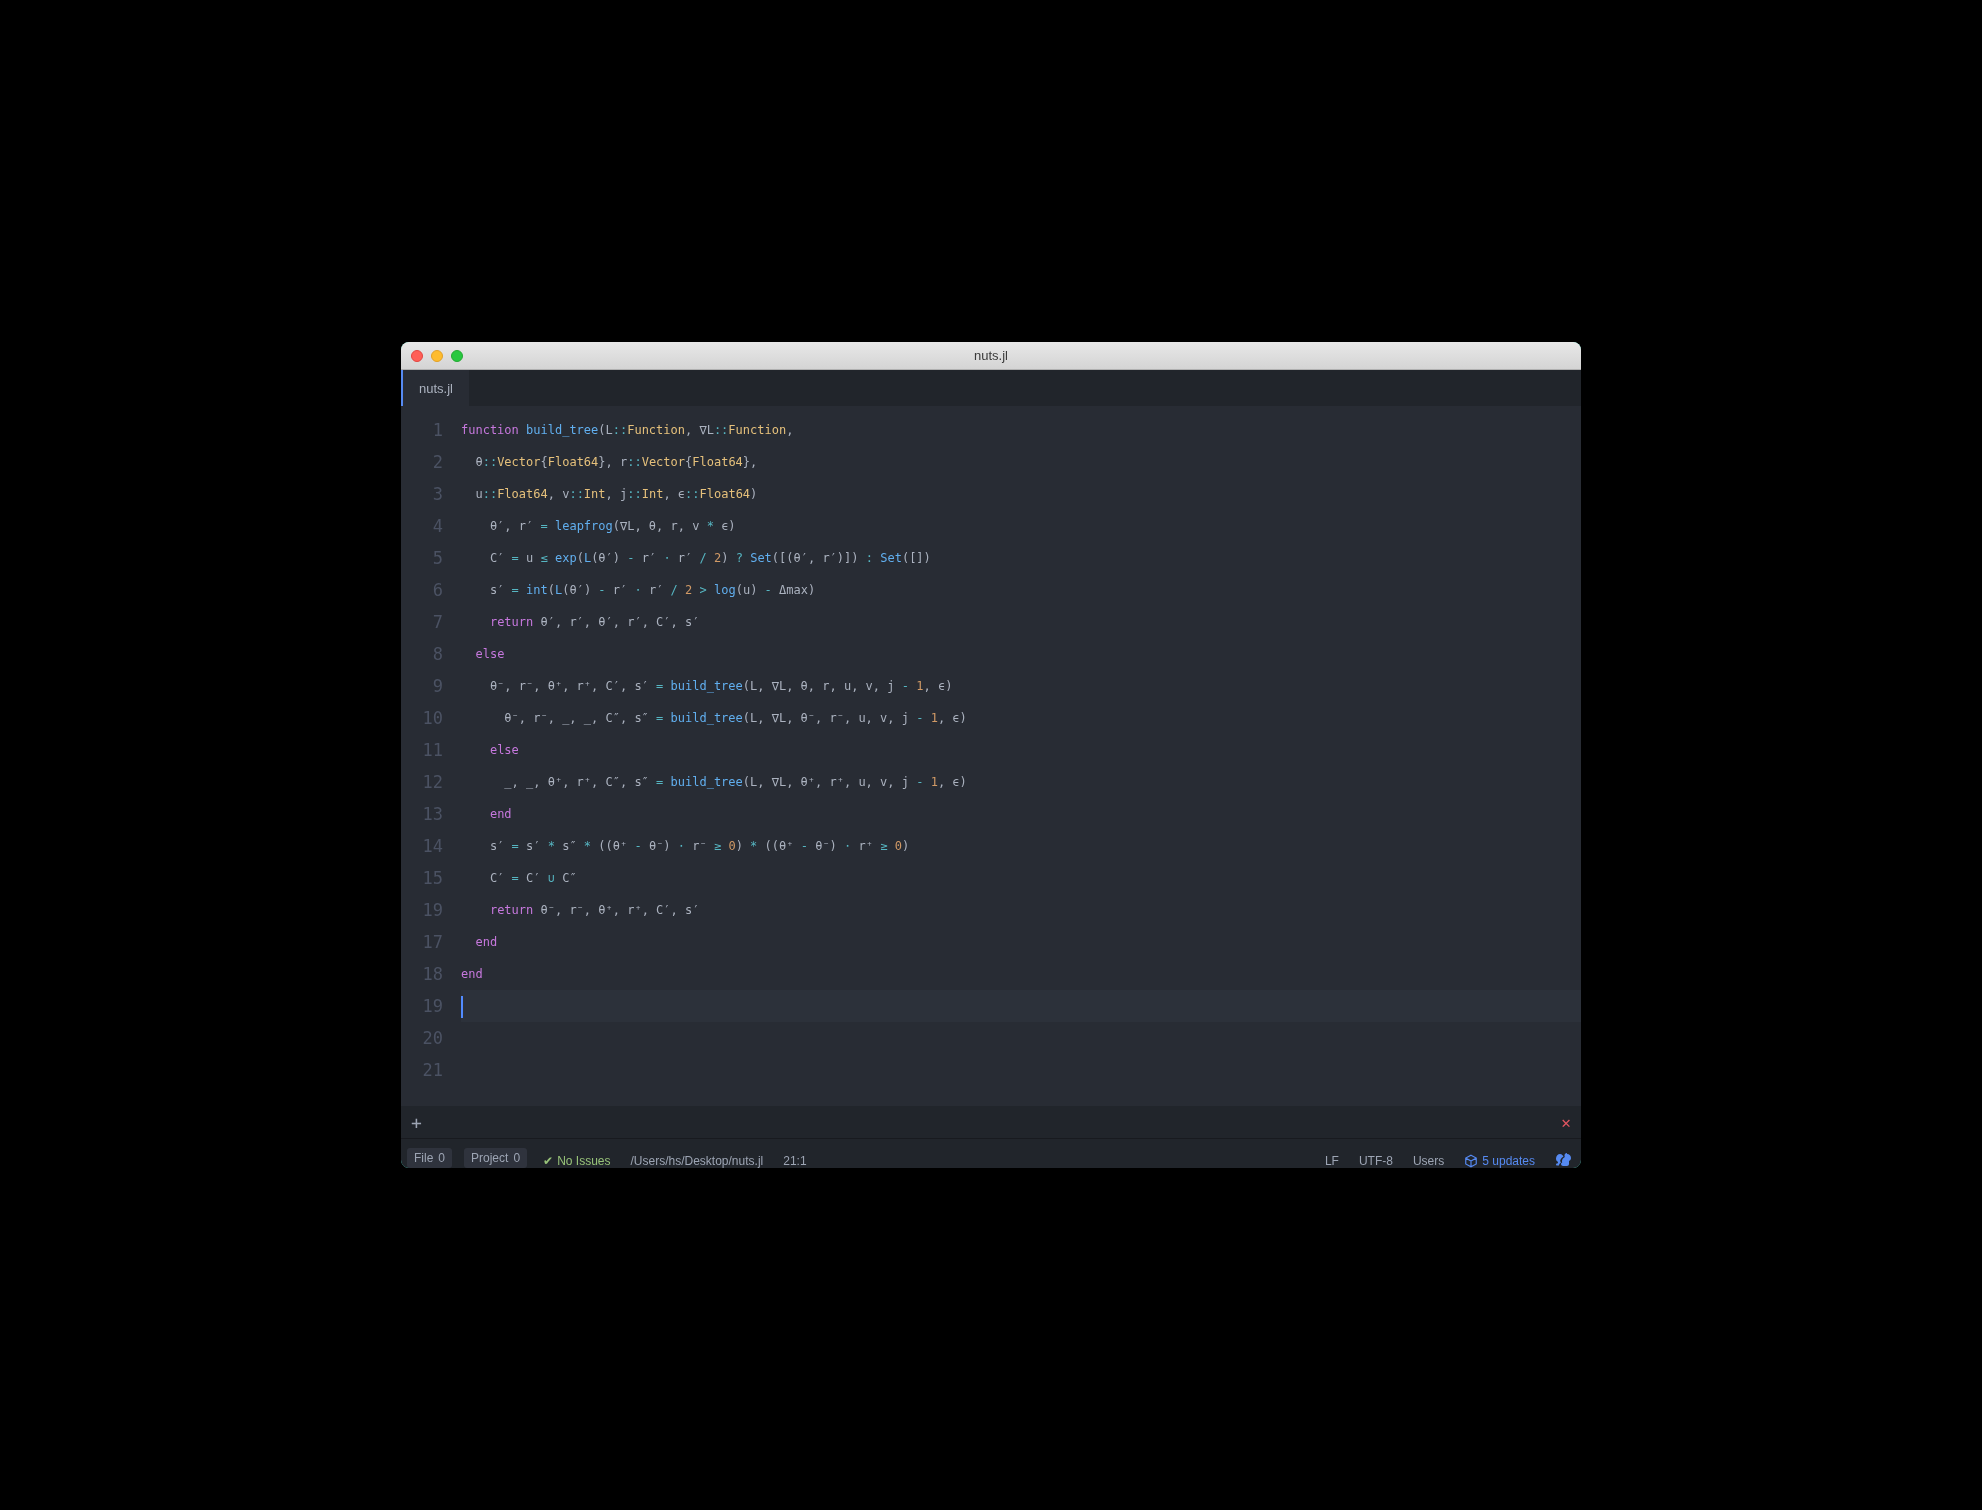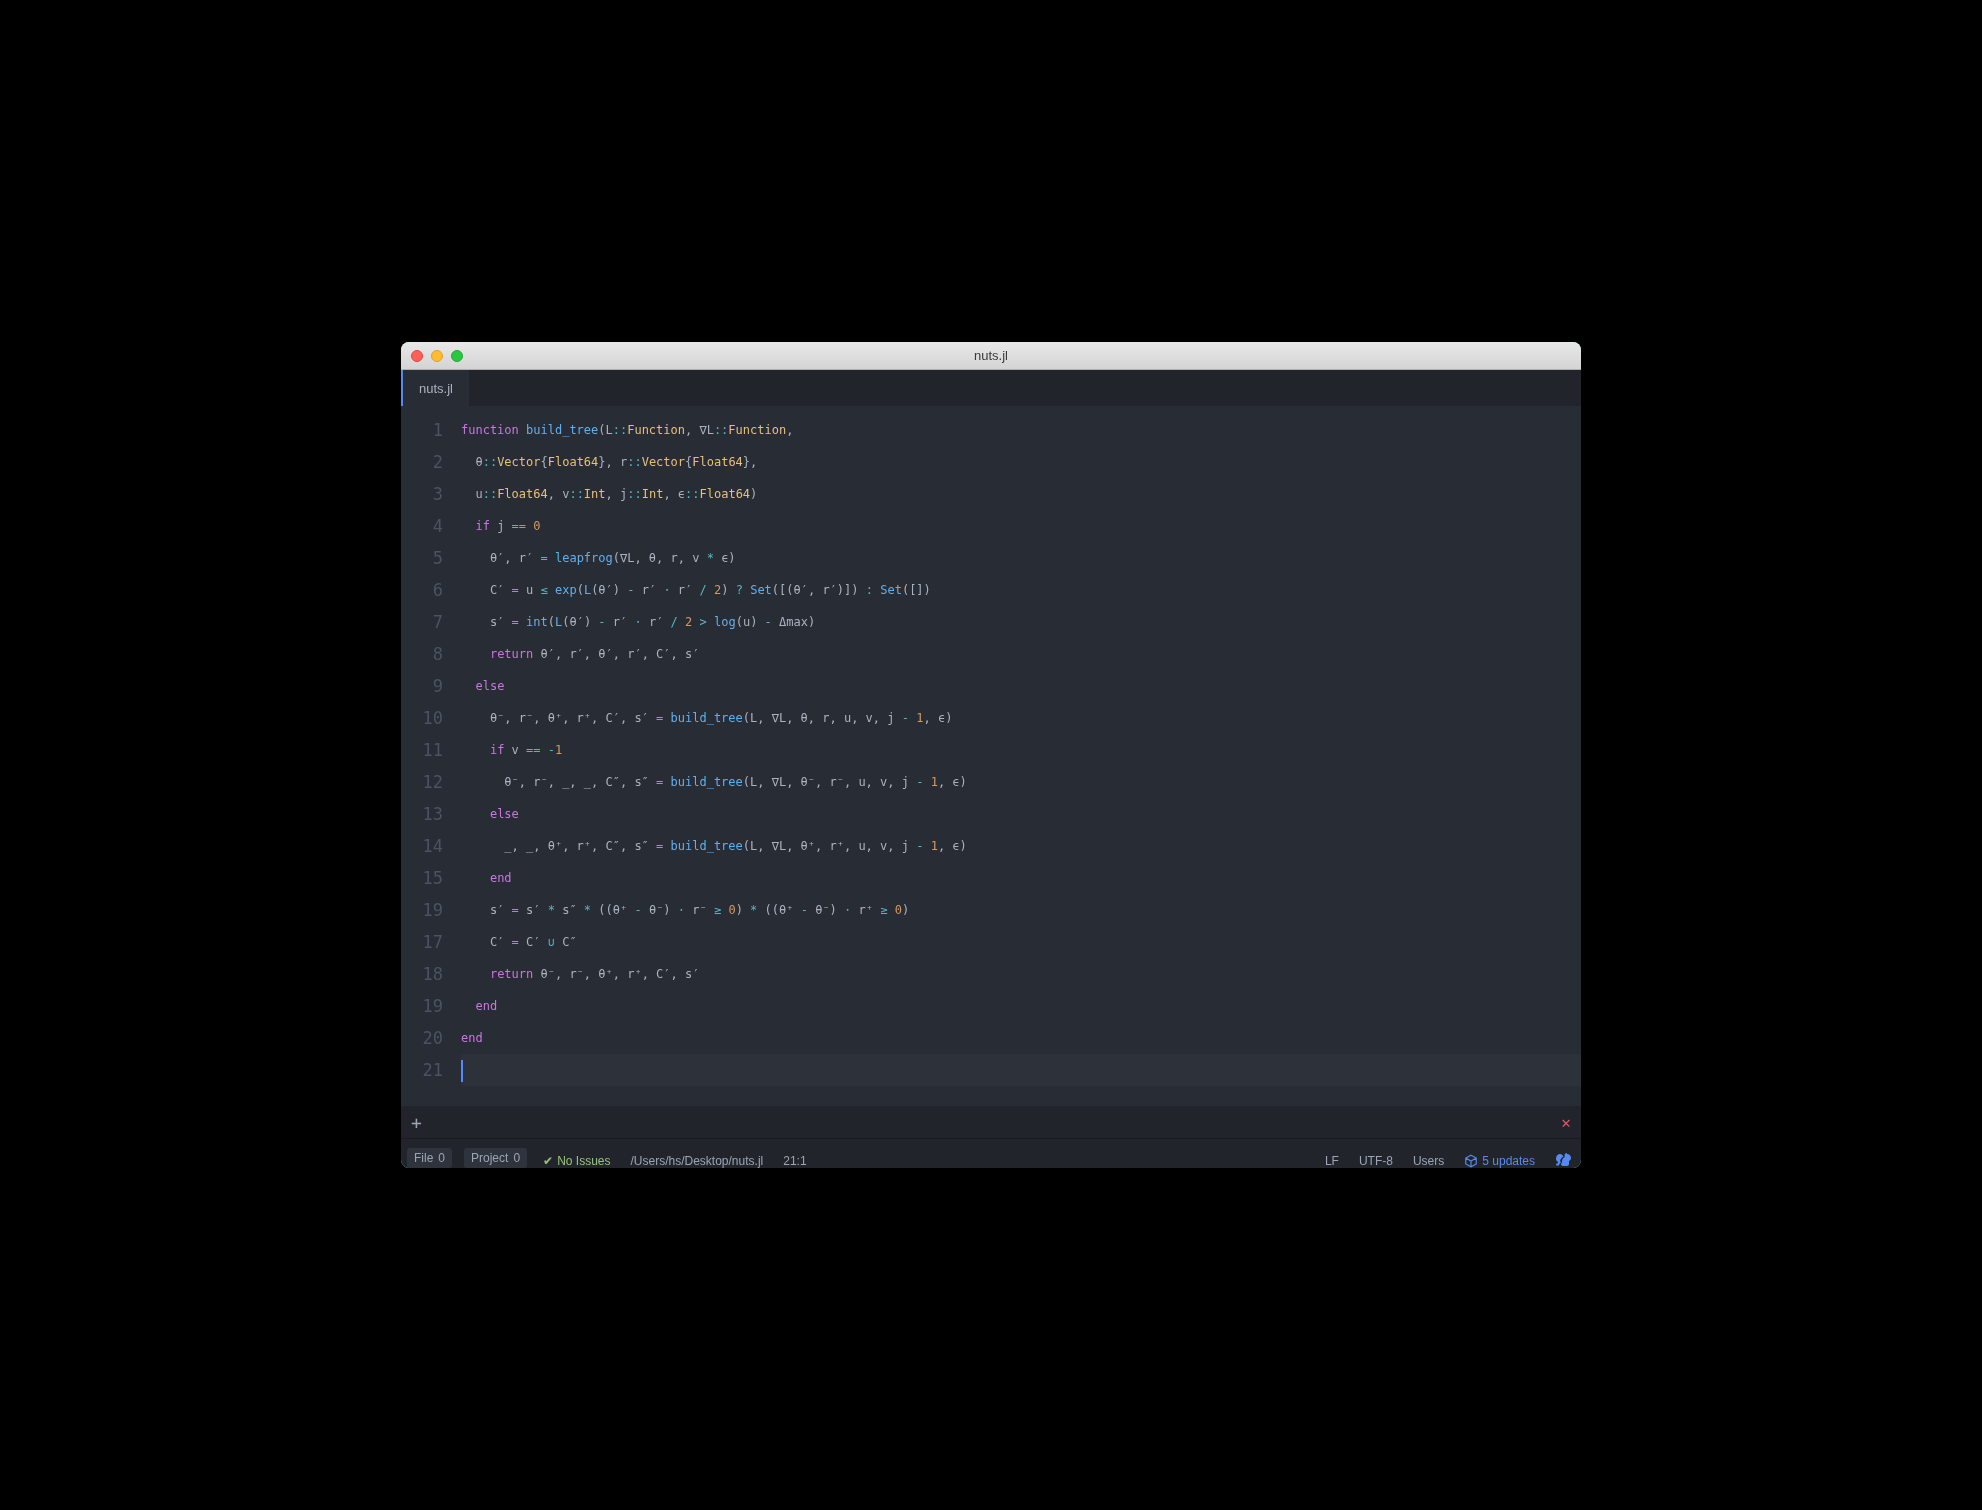--- a/index.html
+++ b/index.html
@@ -181,28 +181,26 @@
         <div>17</div>
         <div>18</div>
         <div>19</div>
         <div>20</div>
         <div>21</div>
       </div>
     <div class="code">
         <div class="line"><span class="kw">function</span><span class="punc"> </span><span class="fn">build_tree</span><span class="punc">(L</span><span class="op">::</span><span class="ty">Function</span><span class="punc">, ∇L</span><span class="op">::</span><span class="ty">Function</span><span class="punc">,</span></div>
         <div class="line"><span class="punc">  θ</span><span class="op">::</span><span class="ty">Vector</span><span class="punc">{</span><span class="ty">Float64</span><span class="punc">}, r</span><span class="op">::</span><span class="ty">Vector</span><span class="punc">{</span><span class="ty">Float64</span><span class="punc">},</span></div>
         <div class="line"><span class="punc">  u</span><span class="op">::</span><span class="ty">Float64</span><span class="punc">, v</span><span class="op">::</span><span class="ty">Int</span><span class="punc">, j</span><span class="op">::</span><span class="ty">Int</span><span class="punc">, ϵ</span><span class="op">::</span><span class="ty">Float64</span><span class="punc">)</span></div>
-        <div class="line"><span class="punc">  </span><span class="kw">if</span><span class="punc"> j </span><span class="op">==</span><span class="punc"> </span><span class="num">0</span></div>
         <div class="line"><span class="punc">    θ′, r′ </span><span class="op">=</span><span class="punc"> </span><span class="fn">leapfrog</span><span class="punc">(∇L, θ, r, v </span><span class="op">*</span><span class="punc"> ϵ)</span></div>
         <div class="line"><span class="punc">    C′ </span><span class="op">=</span><span class="punc"> u </span><span class="op">≤</span><span class="punc"> </span><span class="fn">exp</span><span class="punc">(</span><span class="fn">L</span><span class="punc">(θ′) </span><span class="op">-</span><span class="punc"> r′ </span><span class="op">⋅</span><span class="punc"> r′ </span><span class="op">/</span><span class="punc"> </span><span class="num">2</span><span class="punc">) </span><span class="op">?</span><span class="punc"> </span><span class="fn">Set</span><span class="punc">([(θ′, r′)]) </span><span class="op">:</span><span class="punc"> </span><span class="fn">Set</span><span class="punc">([])</span></div>
         <div class="line"><span class="punc">    s′ </span><span class="op">=</span><span class="punc"> </span><span class="fn">int</span><span class="punc">(</span><span class="fn">L</span><span class="punc">(θ′) </span><span class="op">-</span><span class="punc"> r′ </span><span class="op">⋅</span><span class="punc"> r′ </span><span class="op">/</span><span class="punc"> </span><span class="num">2</span><span class="punc"> </span><span class="op">&gt;</span><span class="punc"> </span><span class="fn">log</span><span class="punc">(u) </span><span class="op">-</span><span class="punc"> Δmax)</span></div>
         <div class="line"><span class="punc">    </span><span class="kw">return</span><span class="punc"> θ′, r′, θ′, r′, C′, s′</span></div>
         <div class="line"><span class="punc">  </span><span class="kw">else</span></div>
         <div class="line"><span class="punc">    θ⁻, r⁻, θ⁺, r⁺, C′, s′ </span><span class="op">=</span><span class="punc"> </span><span class="fn">build_tree</span><span class="punc">(L, ∇L, θ, r, u, v, j </span><span class="op">-</span><span class="punc"> </span><span class="num">1</span><span class="punc">, ϵ)</span></div>
-        <div class="line"><span class="punc">    </span><span class="kw">if</span><span class="punc"> v </span><span class="op">==</span><span class="punc"> </span><span class="op">-</span><span class="num">1</span></div>
         <div class="line"><span class="punc">      θ⁻, r⁻, _, _, C″, s″ </span><span class="op">=</span><span class="punc"> </span><span class="fn">build_tree</span><span class="punc">(L, ∇L, θ⁻, r⁻, u, v, j </span><span class="op">-</span><span class="punc"> </span><span class="num">1</span><span class="punc">, ϵ)</span></div>
         <div class="line"><span class="punc">    </span><span class="kw">else</span></div>
         <div class="line"><span class="punc">      _, _, θ⁺, r⁺, C″, s″ </span><span class="op">=</span><span class="punc"> </span><span class="fn">build_tree</span><span class="punc">(L, ∇L, θ⁺, r⁺, u, v, j </span><span class="op">-</span><span class="punc"> </span><span class="num">1</span><span class="punc">, ϵ)</span></div>
         <div class="line"><span class="punc">    </span><span class="kw">end</span></div>
         <div class="line"><span class="punc">    s′ </span><span class="op">=</span><span class="punc"> s′ </span><span class="op">*</span><span class="punc"> s″ </span><span class="op">*</span><span class="punc"> ((θ⁺ </span><span class="op">-</span><span class="punc"> θ⁻) </span><span class="op">⋅</span><span class="punc"> r⁻ </span><span class="op">≥</span><span class="punc"> </span><span class="num">0</span><span class="punc">) </span><span class="op">*</span><span class="punc"> ((θ⁺ </span><span class="op">-</span><span class="punc"> θ⁻) </span><span class="op">⋅</span><span class="punc"> r⁺ </span><span class="op">≥</span><span class="punc"> </span><span class="num">0</span><span class="punc">)</span></div>
         <div class="line"><span class="punc">    C′ </span><span class="op">=</span><span class="punc"> C′ </span><span class="op">∪</span><span class="punc"> C″</span></div>
         <div class="line"><span class="punc">    </span><span class="kw">return</span><span class="punc"> θ⁻, r⁻, θ⁺, r⁺, C′, s′</span></div>
         <div class="line"><span class="punc">  </span><span class="kw">end</span></div>
         <div class="line"><span class="kw">end</span></div>
         <div class="line current"><span class="cursor"></span></div>

